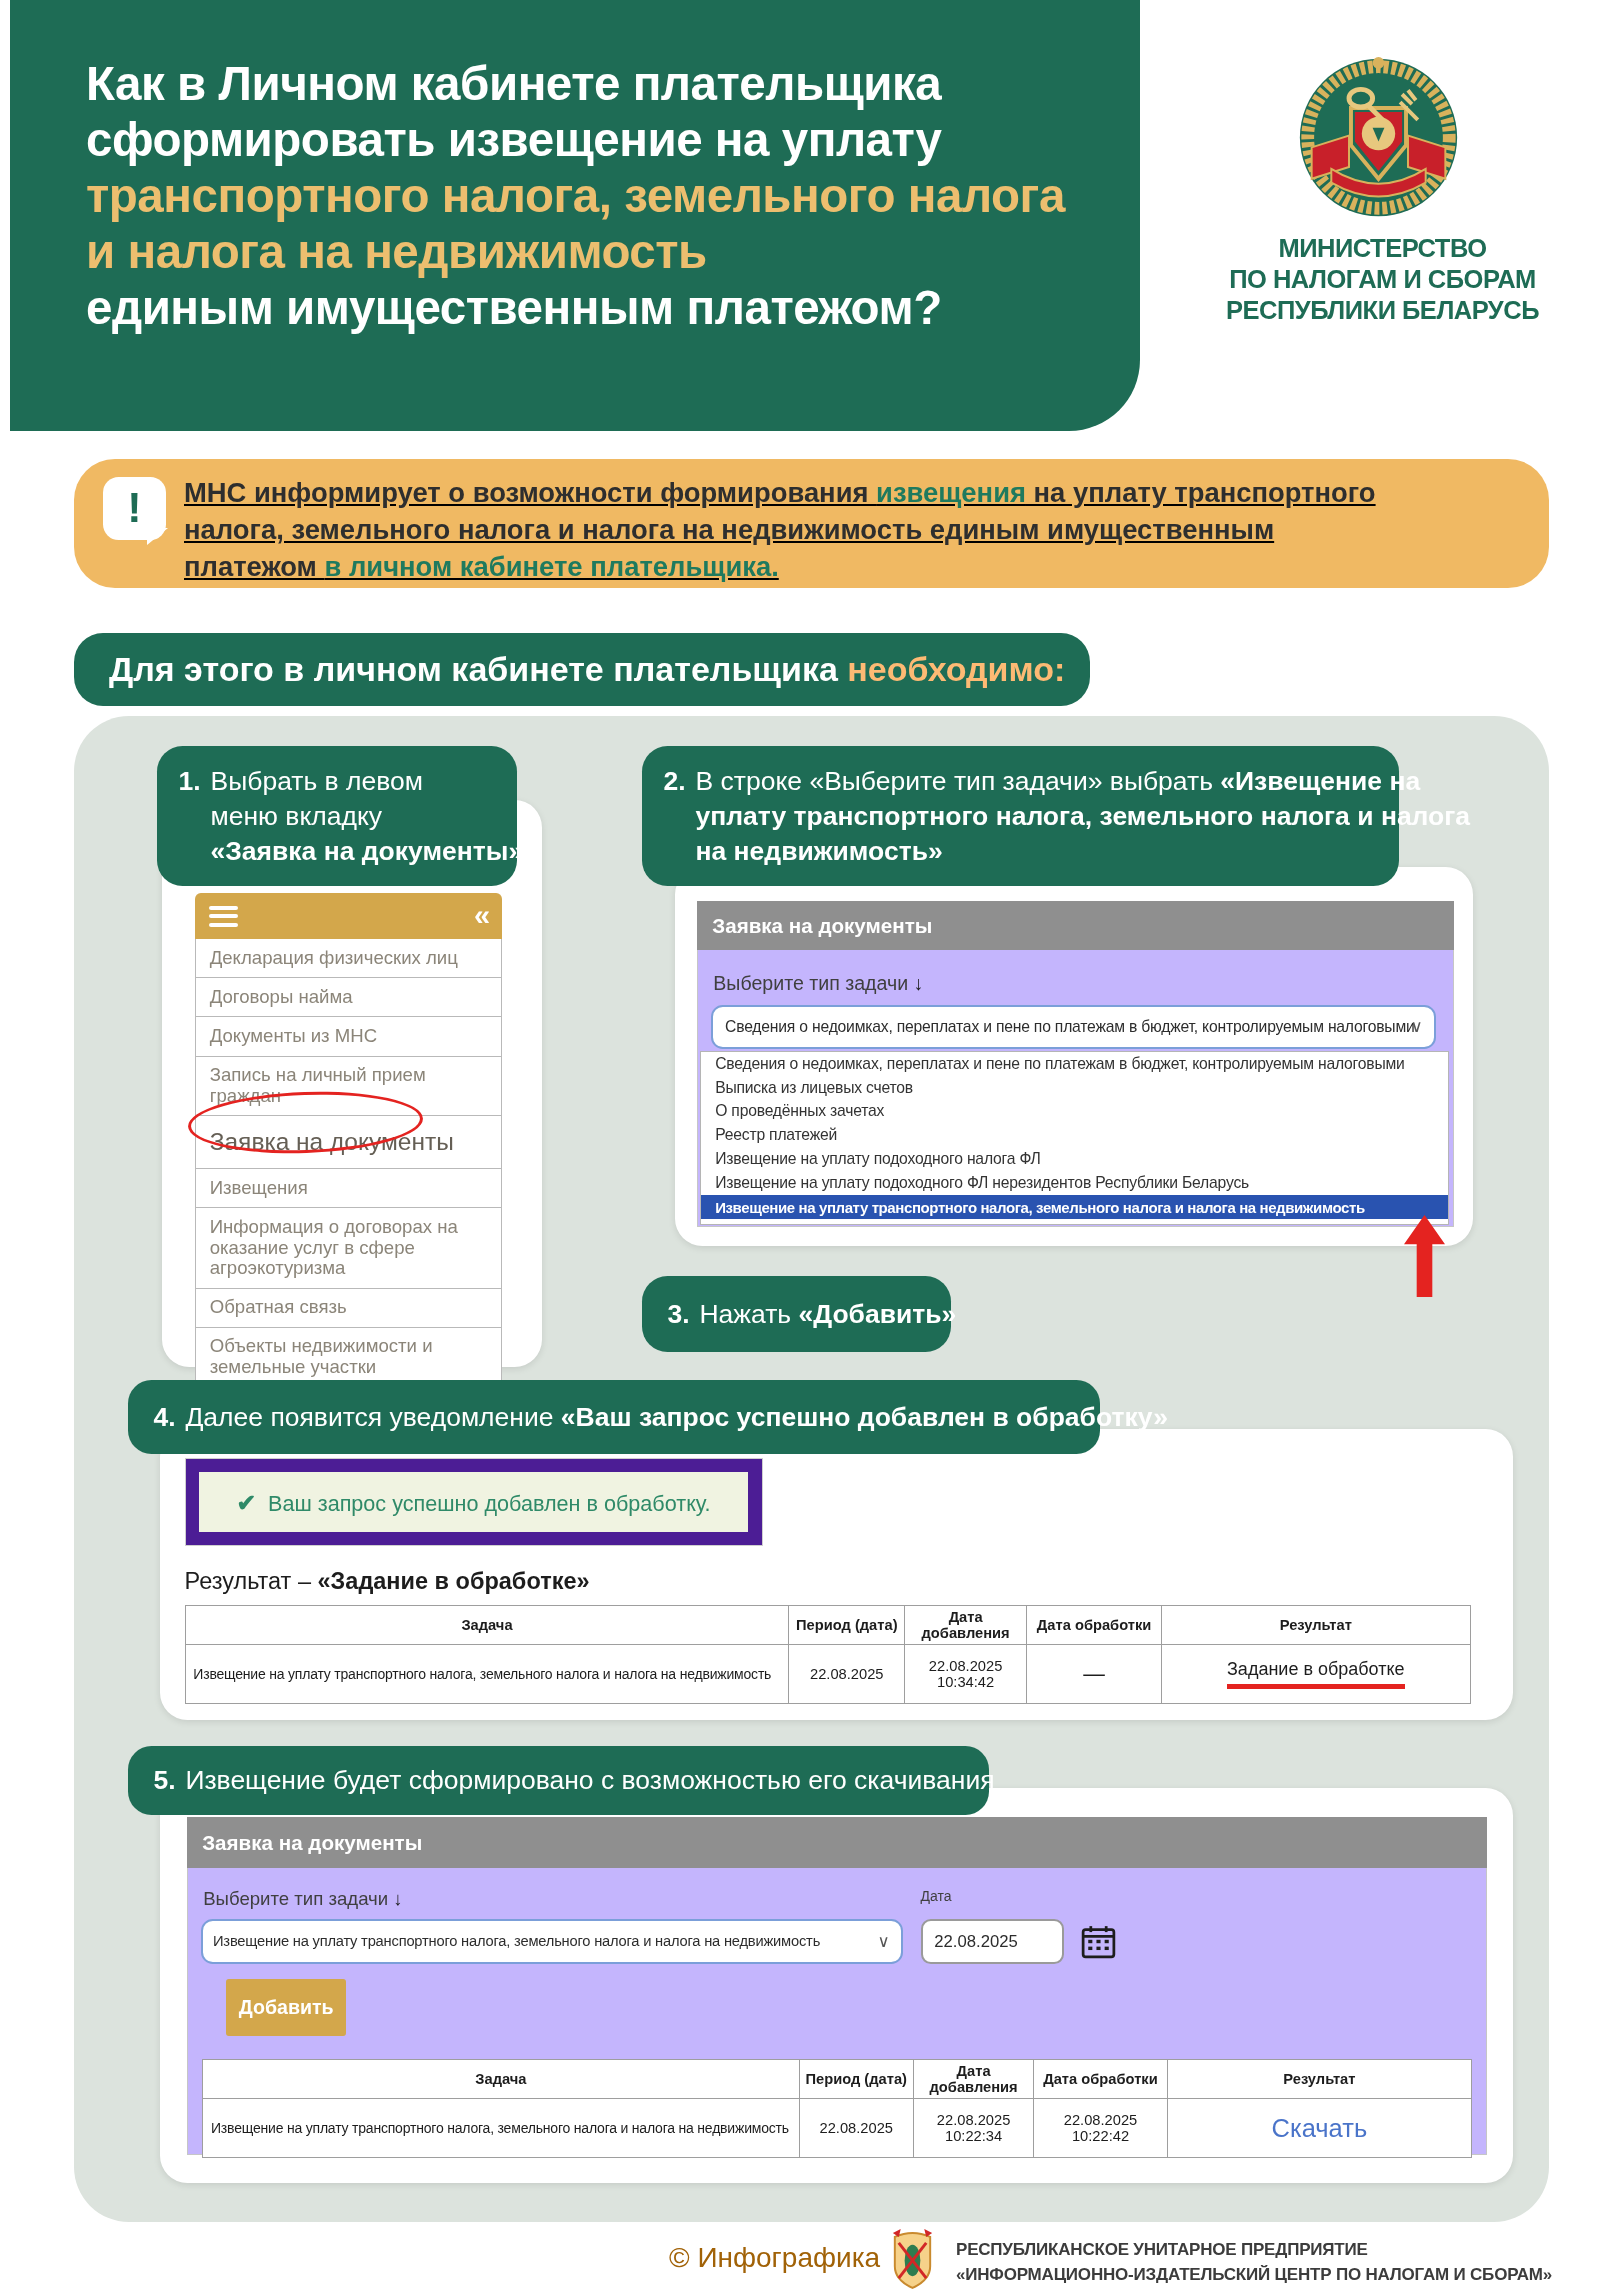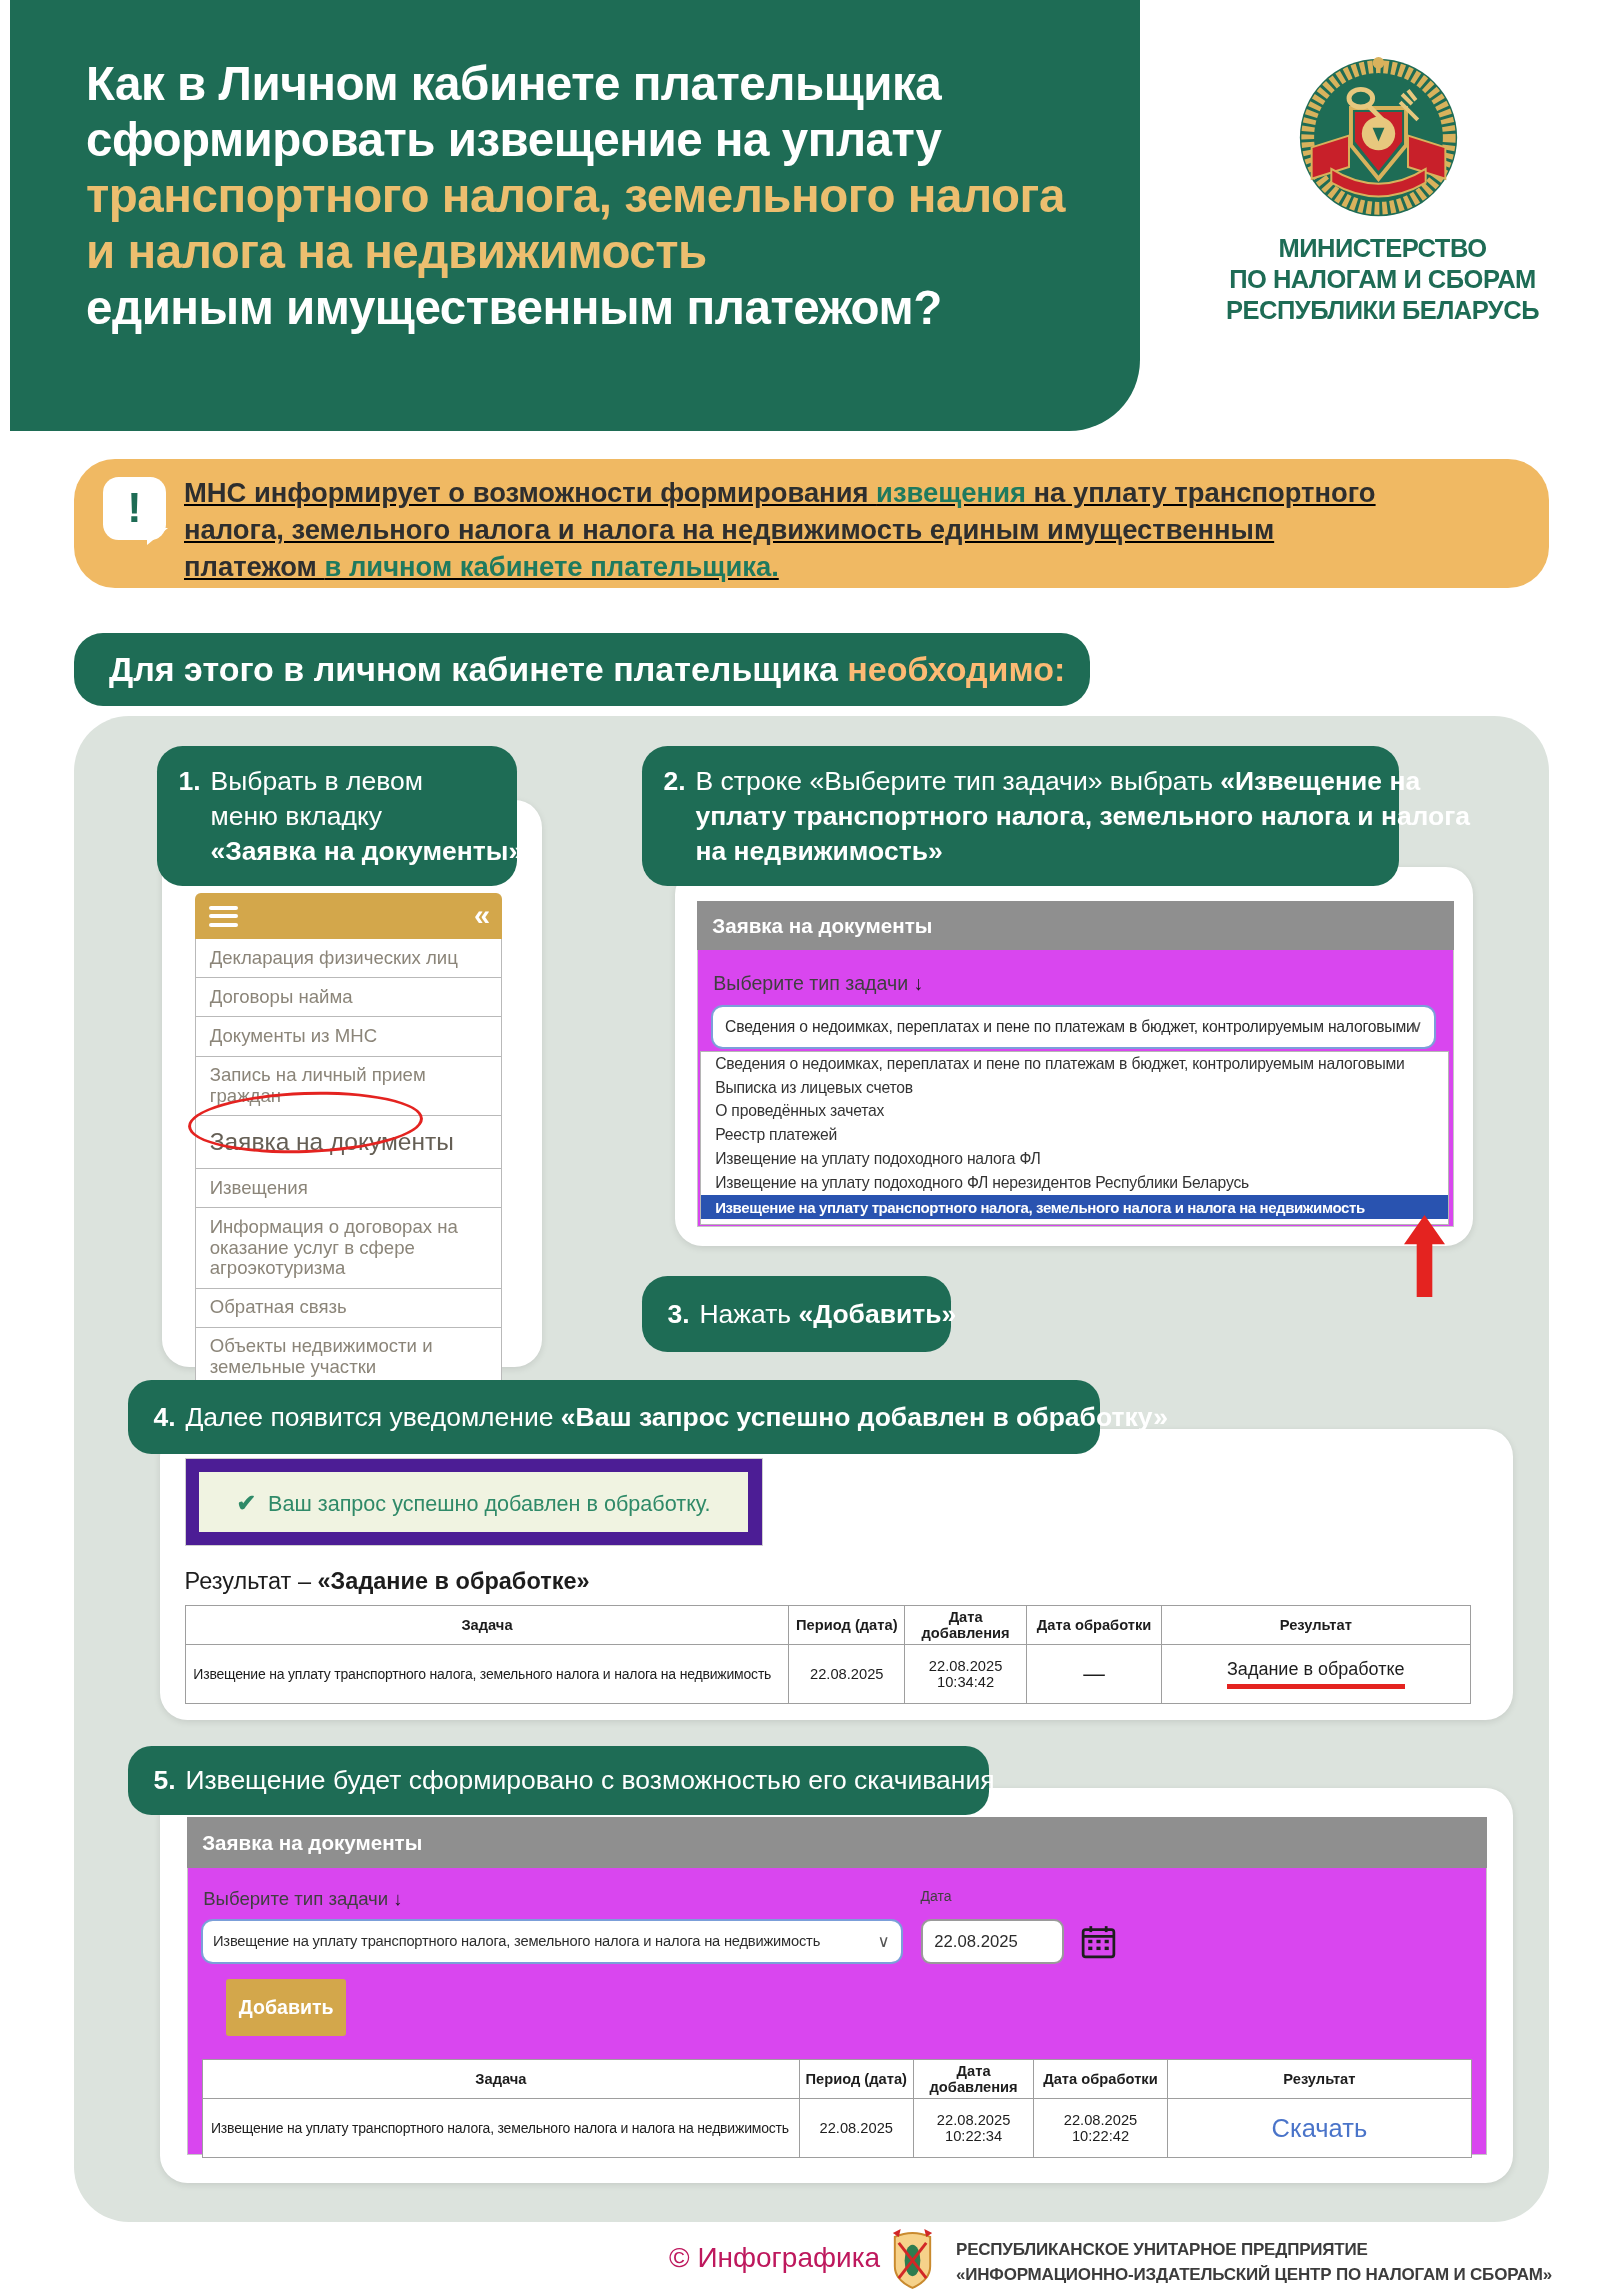--- a/index.html
+++ b/index.html
@@ -61,21 +61,21 @@
   .menu-item { background:#ffffff; border:1px solid #b9b9b9; border-top:none;
                padding:8.8px 13.7px; font-size:18.6px; line-height:20.6px; color:#8b8579; }
   .menu-item.big { font-size:24.5px; line-height:28px; padding:11.8px 13.7px; color:#655f55; }
   .red-ellipse { left:114px; top:376px; width:235px; height:61px;
                  border:3.9px solid #e42320; border-radius:50%;
                  transform:rotate(-2deg); z-index:4; }
 
   
   .shot-head { background:#8f8f8f; color:#ffffff; font-weight:bold; font-size:20.6px;
                padding-left:15.7px; }
-  .shot-body { background:#d946ef; border:1px solid #c6c6c6; border-top:none; }
+  .shot-body { background:#c4b5fd; border:1px solid #c6c6c6; border-top:none; }
   .field-label { font-size:19.6px; color:#3f3f3f; white-space:nowrap; }
   .field-label .arr { font-weight:bold; color:#1d1d1d; }
   .selectbox { border:2px solid #7b9fd9; border-radius:11.8px; background:#ffffff;
                font-size:15.7px; color:#2d2d2d; letter-spacing:-0.2px; white-space:nowrap;
                overflow:hidden; position:absolute; }
   .selectbox .chev { position:absolute; right:11.8px; top:0; color:#555; font-size:16.7px; }
   .listbox { position:absolute; background:#ffffff; border:1px solid #b5b5b5; }
   .opt { font-size:15.7px; color:#333333; padding:2.9px 0 2.9px 13.7px; letter-spacing:-0.2px;
          white-space:nowrap; }
   .opt.hl { background:#2953b0; color:#ffffff; font-weight:bold; font-size:15px;
@@ -99,21 +99,21 @@
   .result-line { font-size:23.5px; color:#1d1d1d; white-space:nowrap; }
   .result-line .b { font-weight:bold; }
 
   .gold-btn { background:#d3a74b; color:#ffffff; font-size:19.6px; font-weight:bold;
               text-align:center; border:none; border-radius:2.9px; }
 
   .date-input { border:2px solid #9a9a9a; border-radius:9.8px; background:#ffffff;
                 font-size:16.7px; color:#2d2d2d; padding-left:11.8px; }
 
   
-  .copyright { font-size:28px; color:#be185d; white-space:nowrap; }
+  .copyright { font-size:28px; color:#a16207; white-space:nowrap; }
   .company { font-size:17px; font-weight:bold; color:#3c3c3c; line-height:24.5px;
              letter-spacing:-0.2px; white-space:nowrap; }
 </style>
 </head>
 <body>
 
 <div class="abs header">
   <div class="abs title">
     <div>Как в Личном кабинете плательщика</div>
     <div>сформировать извещение на уплату</div>

